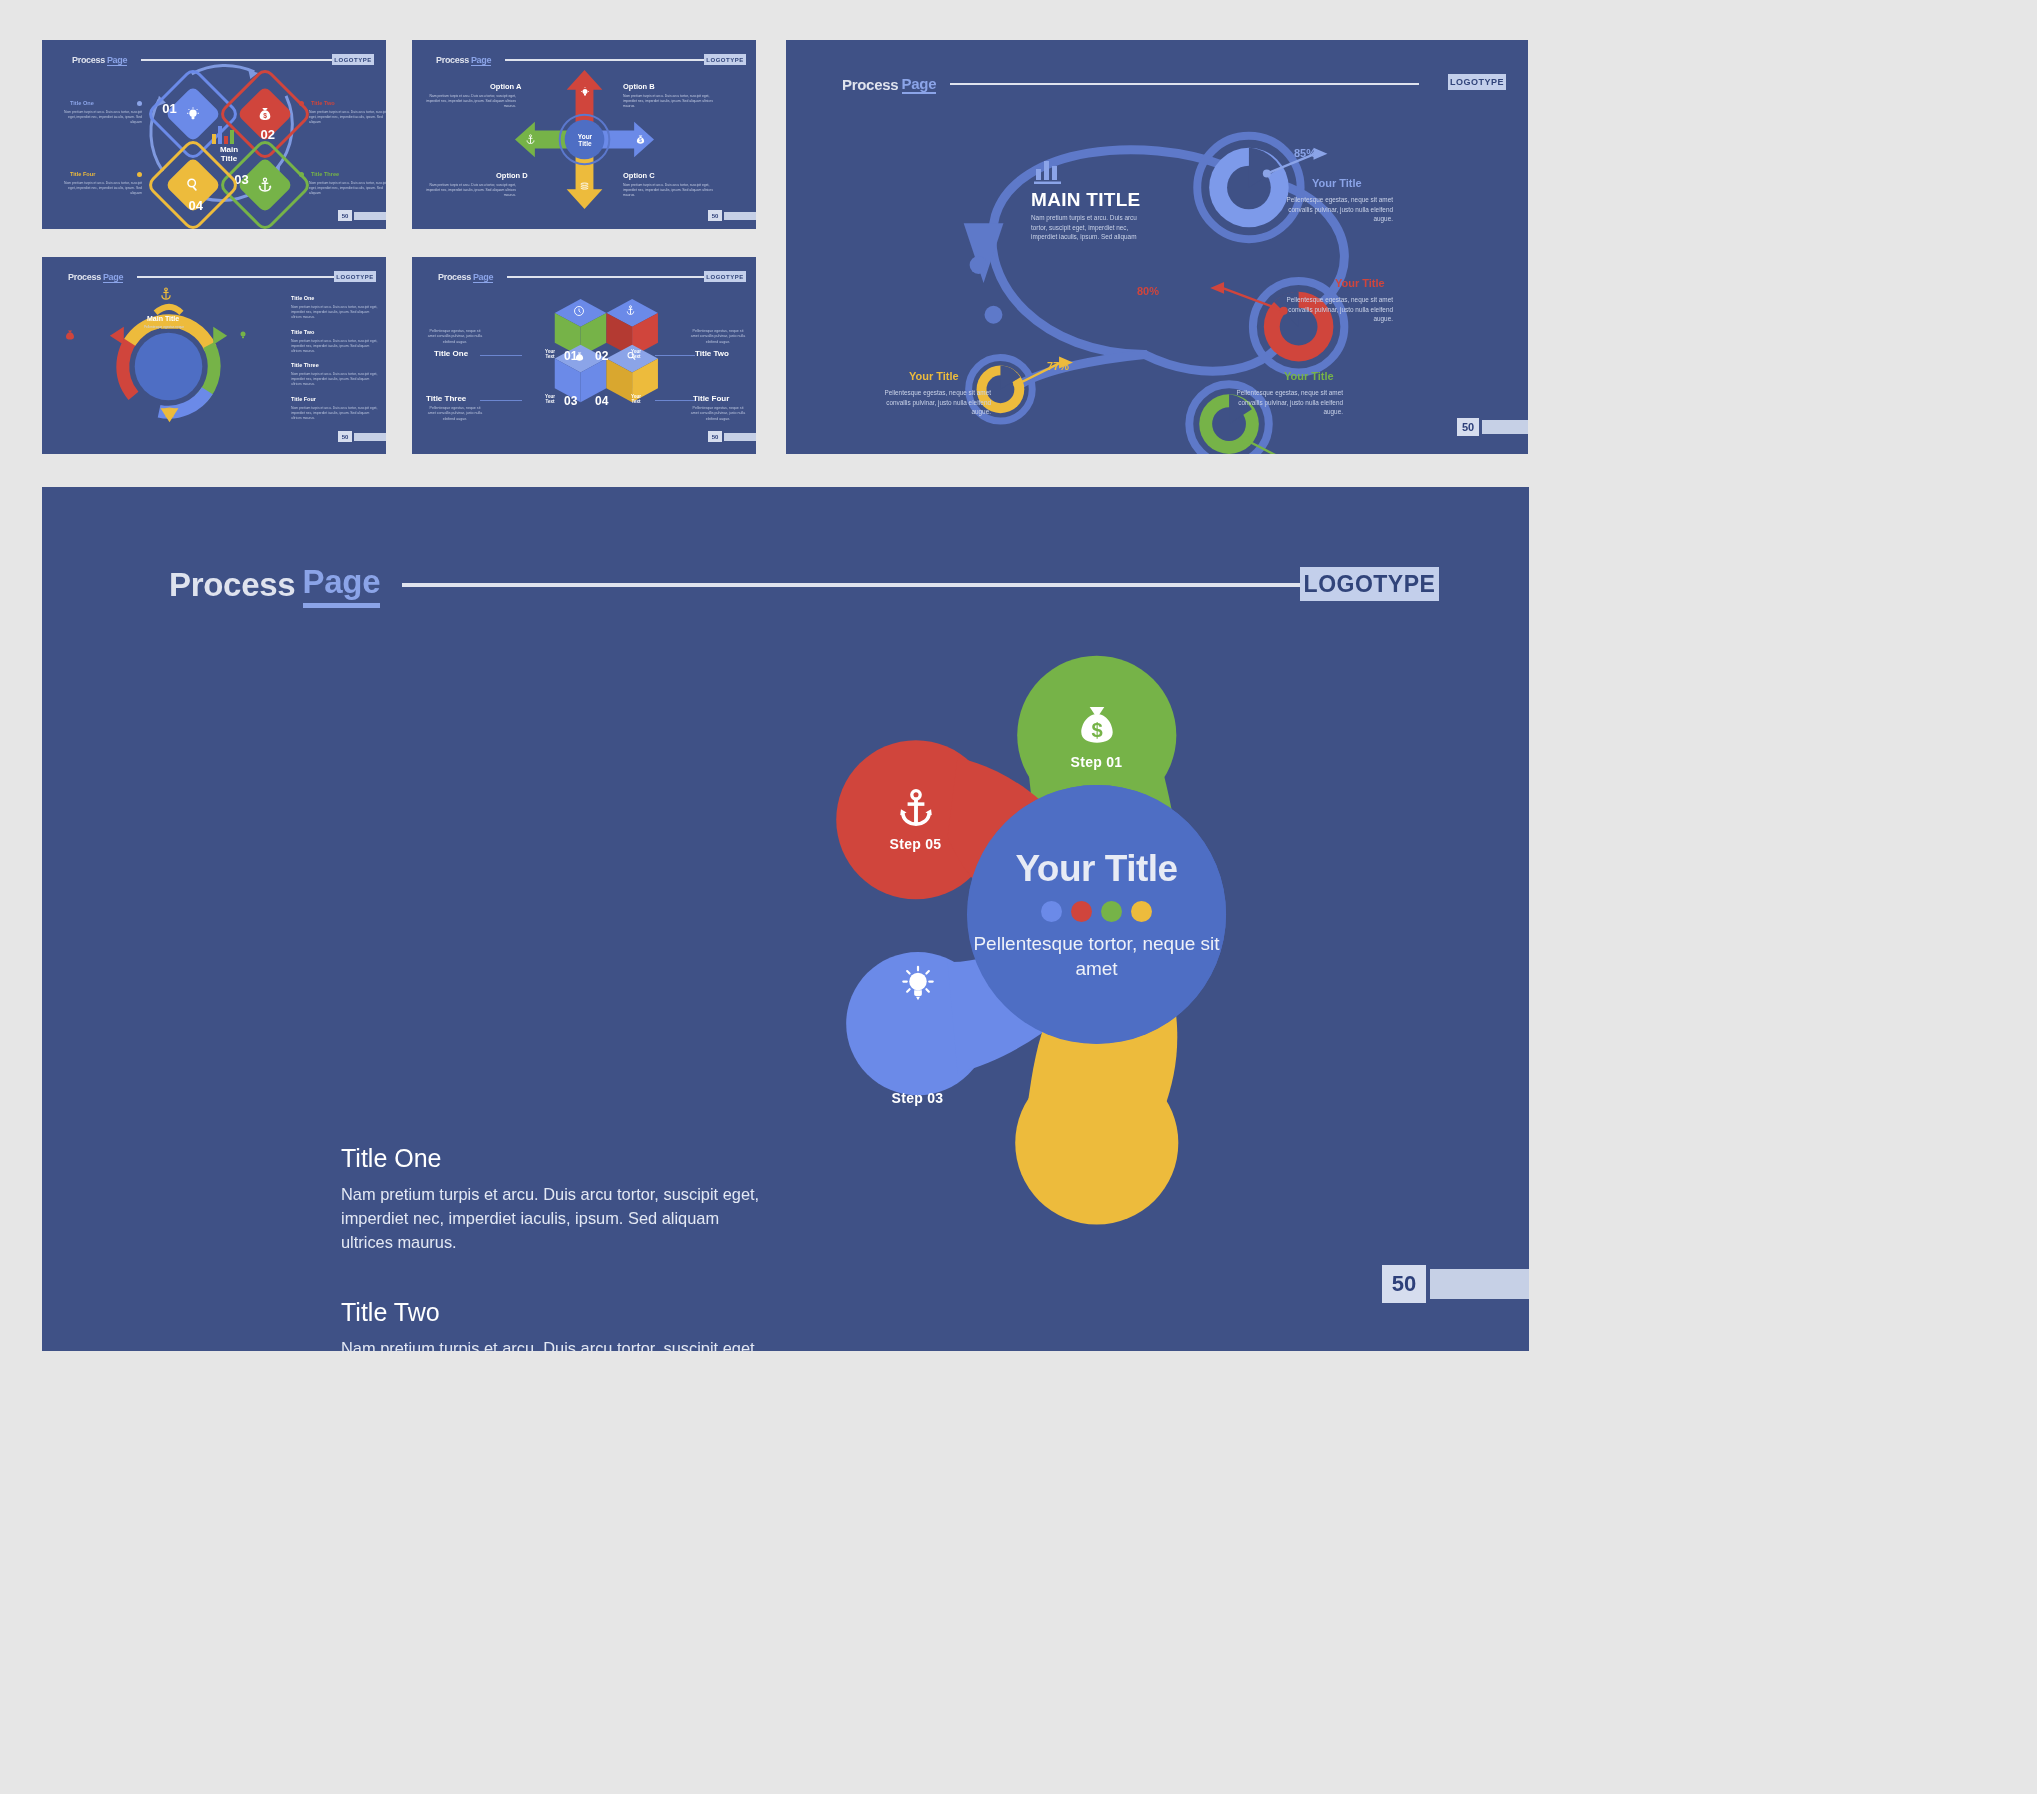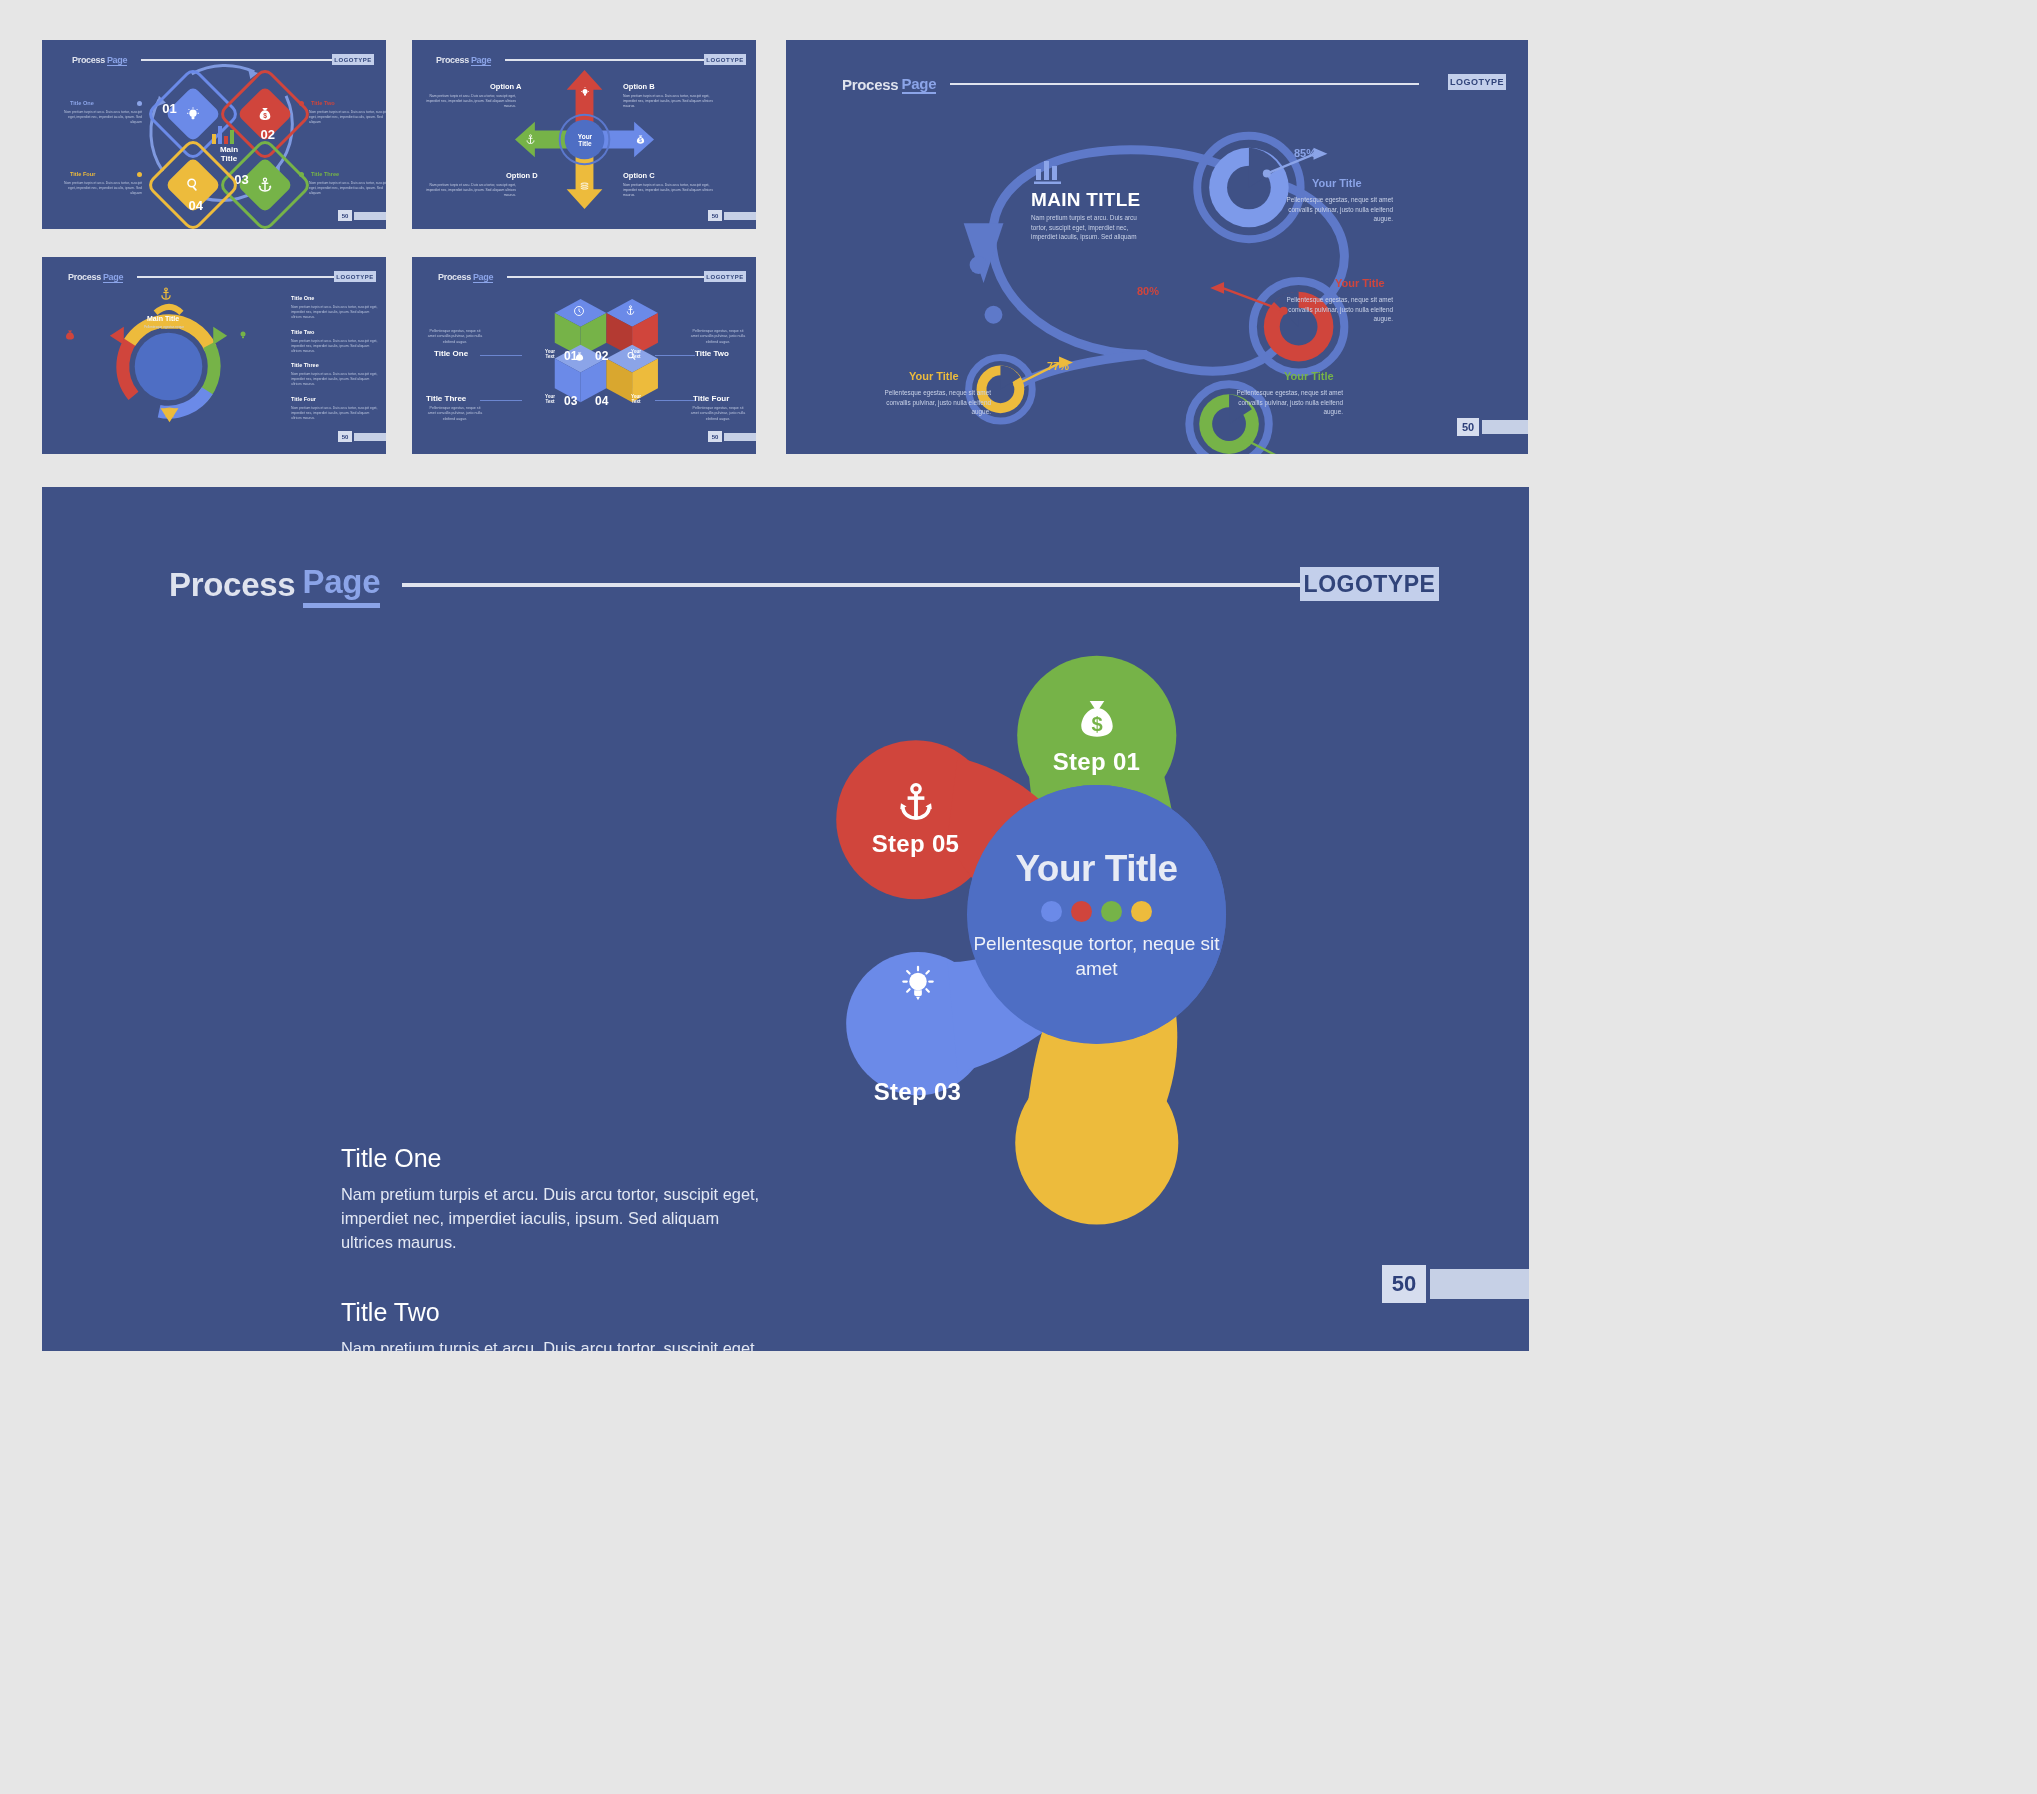--- a/index.html
+++ b/index.html
@@ -61,21 +61,21 @@
   #mainslide .pagebadge .num{width:44px;height:38px;font-size:22px;}
   #mainslide .pagebadge .bar{width:119px;height:30px;margin-left:4px;}
 
   .m-col{position:absolute;left:299px;top:657px;width:428px;}
   .m-item{margin-bottom:44px;}
   .m-title{font-size:25px;color:#fff;margin:0 0 10px 0;font-weight:normal;}
   .m-body{font-size:16.4px;line-height:1.45;color:#e3e8f4;margin:0;}
 
   .diagram{position:absolute;left:756px;top:119px;width:697px;height:697px;}
   .step{position:absolute;border-radius:50%;display:flex;flex-direction:column;align-items:center;justify-content:center;color:#fff;}
-  .step .lbl{font-weight:bold;font-size:24px;letter-spacing:0.3px;margin-top:6px;}
+  .step .lbl{font-weight:bold;font-size:14px;letter-spacing:0.3px;margin-top:6px;}
   .center{position:absolute;border-radius:50%;background:#4e6ec4;display:flex;flex-direction:column;align-items:center;justify-content:center;text-align:center;}
   .center h2{margin:0;font-size:37px;color:#e7ebf5;font-weight:bold;letter-spacing:-0.5px;}
   .dots{display:flex;gap:9px;margin:11px 0 10px;}
   .dots span{width:21px;height:21px;border-radius:50%;display:block;}
   .center p{margin:0;font-size:19px;line-height:1.28;color:#eef1f8;}
   svg{display:block;overflow:visible;}
 </style>
 </head>
 <body>
 
@@ -237,21 +237,21 @@
           <path d="M4.5 14c0 4.4 3.4 6.8 7.5 6.8s7.5-2.4 7.5-6.8" fill="none" stroke="#fff" stroke-width="2"></path>
         </svg>
     </div>
 
     <span class="opt-ttl" style="left:78px;top:42px;">Option A</span>
     <div class="opt-txt" style="left:14px;top:54px;width:90px;text-align:right;">Nam pretium turpis et arcu. Duis arcu tortor, suscipit eget, imperdiet nec, imperdiet iaculis, ipsum. Sed aliquam ultrices maurus.</div>
     <span class="opt-ttl" style="left:211px;top:42px;">Option B</span>
     <div class="opt-txt" style="left:211px;top:54px;width:90px;">Nam pretium turpis et arcu. Duis arcu tortor, suscipit eget, imperdiet nec, imperdiet iaculis, ipsum. Sed aliquam ultrices maurus.</div>
     <span class="opt-ttl" style="left:211px;top:131px;">Option C</span>
     <div class="opt-txt" style="left:211px;top:143px;width:90px;">Nam pretium turpis et arcu. Duis arcu tortor, suscipit eget, imperdiet nec, imperdiet iaculis, ipsum. Sed aliquam ultrices maurus.</div>
-    <span class="opt-ttl" style="left:94px;top:131px;">Option D</span>
+    <span class="opt-ttl" style="left:84px;top:131px;">Option D</span>
     <div class="opt-txt" style="left:14px;top:143px;width:90px;text-align:right;">Nam pretium turpis et arcu. Duis arcu tortor, suscipit eget, imperdiet nec, imperdiet iaculis, ipsum. Sed aliquam ultrices maurus.</div>
 
     <div class="pagebadge t-badge" style="right:-8px;bottom:8px;">
       <span class="num">50</span>
       <span class="bar"></span>
     </div>
   </div>
 
   <div class="slide" id="thumb3">
     <div class="slide-hdr" style="left:56px;top:34px;width:577px;height:20px;font-size:15px;">

